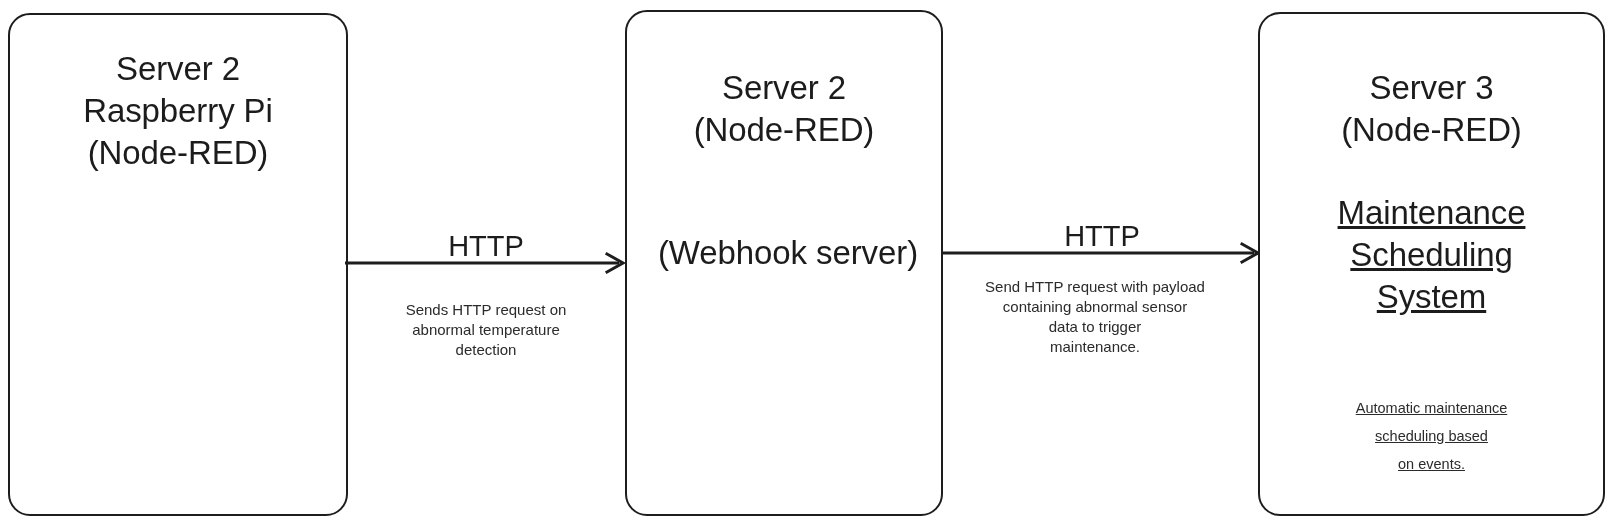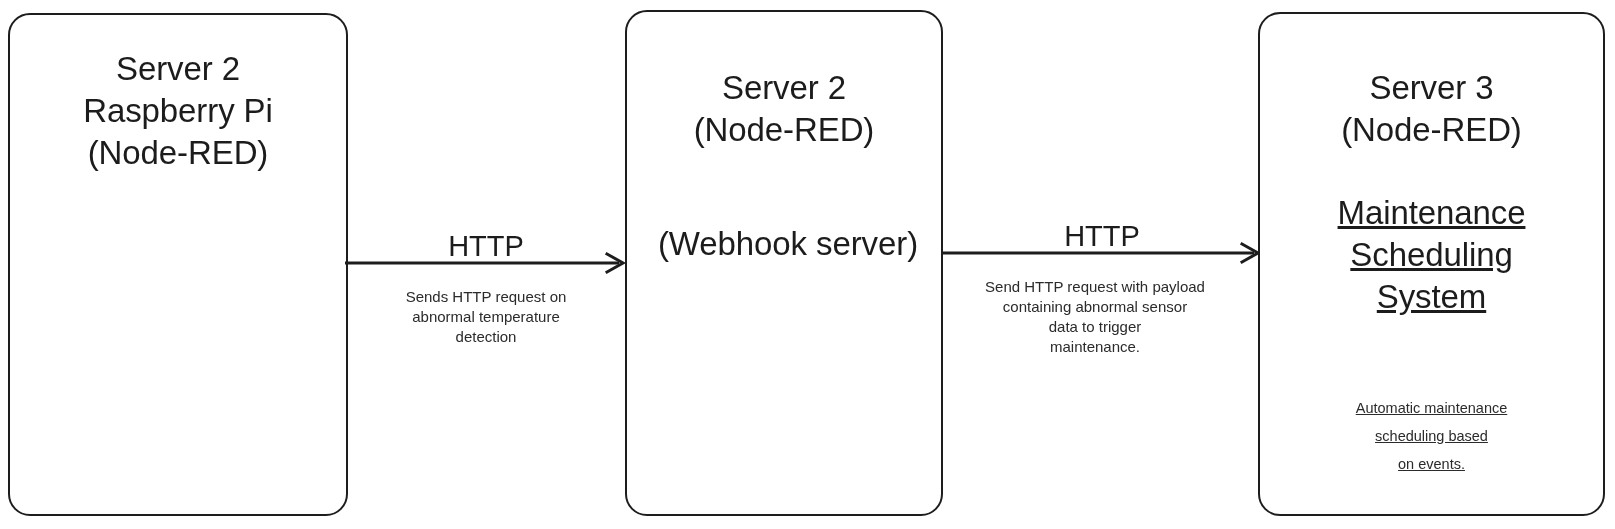--- a/index.html
+++ b/index.html
@@ -53,21 +53,21 @@
     position: absolute;
     left: 0;
     right: 0;
     text-align: center;
     font-size: 33px;
     line-height: 42px;
     color: #1c1c1c;
     white-space: pre-line;
     letter-spacing: -0.1px;
   }
-  #subtitle-middle { top: 211px; margin-left: 8px; }
+  #subtitle-middle { top: 220px; margin-left: 8px; }
   #subtitle-right  { top: 178px; text-decoration: underline; }
 
   .node-caption {
     position: absolute;
     left: 0;
     right: 0;
     text-align: center;
     font-size: 14.5px;
     line-height: 28px;
     color: #2b2b2b;
@@ -124,21 +124,21 @@
   #edge-2-label { left: 945px; top: 192px; width: 314px; }
 
   .edge-caption {
     position: absolute;
     text-align: center;
     font-size: 15px;
     line-height: 20px;
     color: #2b2b2b;
     white-space: pre-line;
   }
-  #edge-1-caption { left: 348px; top: 287px; width: 276px; }
+  #edge-1-caption { left: 348px; top: 300px; width: 276px; }
   #edge-2-caption { left: 934px; top: 277px; width: 322px; }
 </style>
 </head>
 <body>
 
 <div id="canvas">
 
   <div class="node" id="node-left">
     <div class="node-title" id="title-left">Server 2
 Raspberry Pi

